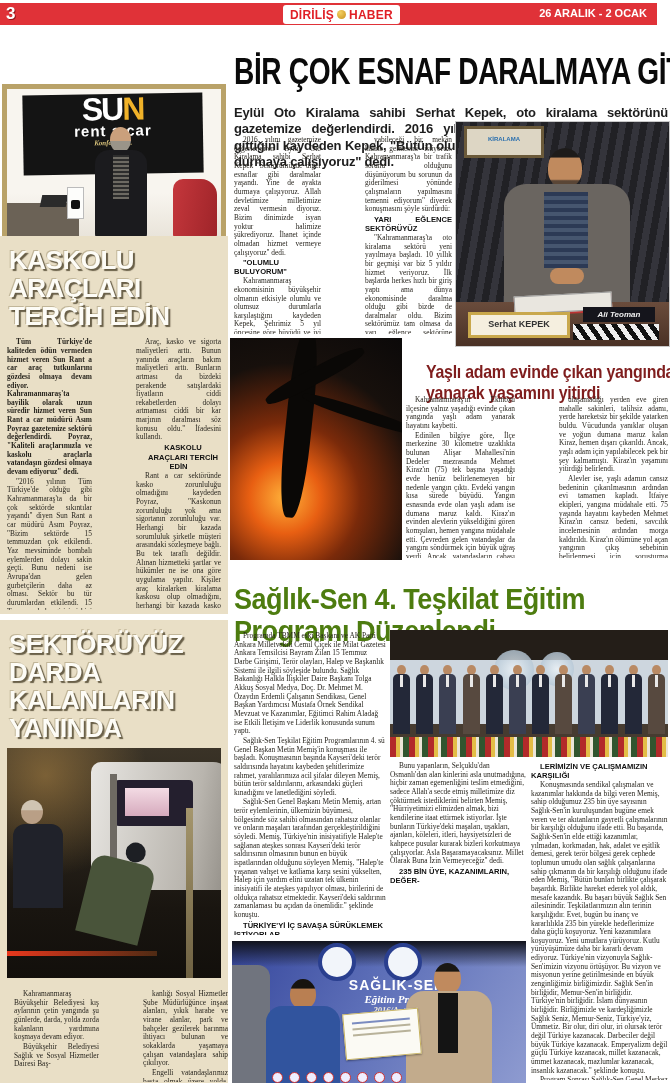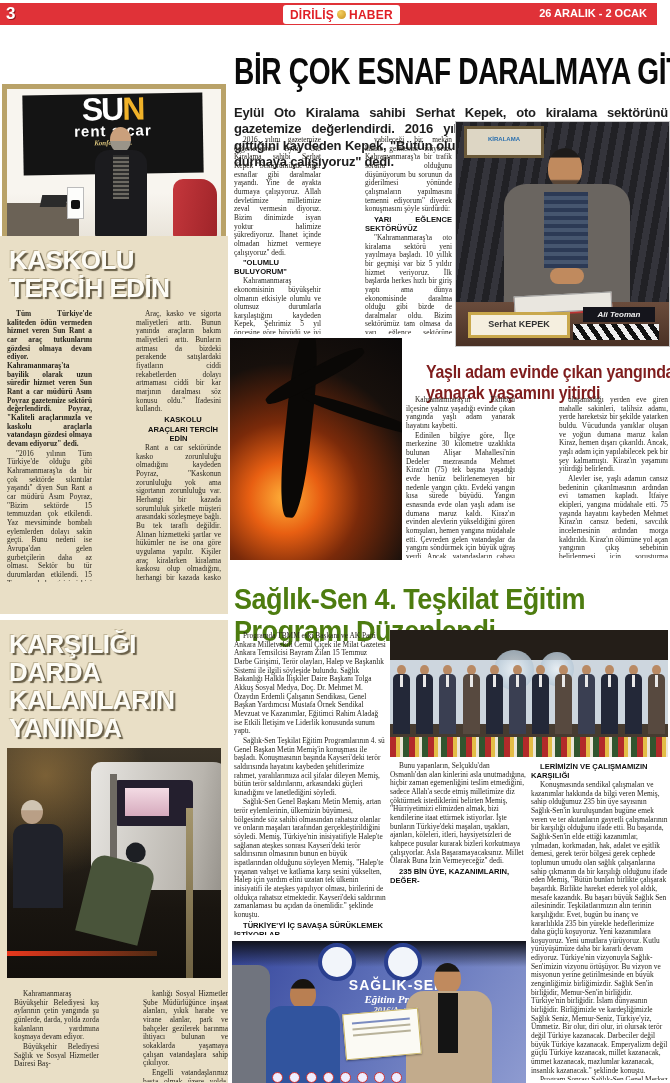--- a/index.html
+++ b/index.html
@@ -187,41 +187,42 @@
     <div class="sunman">
       <div class="head"></div>
         <div class="coat"></div>
         <div class="sweater"></div>
     </div>
   </div>
 
   <section class="tansec kaskolu">
     <div class="bighead">
       <div>KASKOLU</div>
+      <div>ARAÇLARI</div>
       <div>TERCİH EDİN</div>
     </div>
     <div class="cols bodytxt" style="height:272px;">
       <div class="col">
         <p class="boldp">Tüm Türkiye'de kaliteden ödün vermeden hizmet veren Sun Rant a car araç tutkunlarını gözdesi olmaya devam ediyor. Kahramanmaraş'ta bayilik olarak uzun süredir hizmet veren Sun Rant a car müdürü Asım Poyraz gazetemize sektörü değerlendirdi. Poyraz, "Kaliteli araçlarımızla ve kaskolu araçlarla vatandaşın gözdesi olmaya devam ediyoruz" dedi.</p>
         <p>"2016 yılının Tüm Türkiye'de olduğu gibi Kahramanmaraş'ta da bir çok sektörde sıkıntılar yaşandı" diyen Sun Rant a car müdürü Asım Poyraz, "Bizim sektörde 15 temmuzdan çok etkilendi. Yaz mevsiminde bombalı eylemlerden dolayı sakin geçti. Bunu nedeni ise Avrupa'dan gelen gurbetçilerin daha az olması. Sektör bu tür durumlardan etkilendi. 15 Temmuz darbe girişimi bizi de etkiledi. Özellikle havaalanına gidiş gelişler azaldı. Müşteriler daha çok uçak değil de kendi araçlarıyla yolculuk yapmaya başladı" dedi.</p>
         <p class="sub">DOLAR ÇOK EĞLENCE</p>
         <p>Doların yükselmesinden de şikayetçi olan Poyraz, "Doların yükselmesi bizi çok etkiledi.</p>
       </div>
       <div class="col">
         <p>Araç, kasko ve sigorta maliyetleri arttı. Bunun yanında araçların bakım maliyetleri arttı. Bunların artması da bizdeki perakende satışlardaki fiyatların ciddi rekabetlerden dolayı artmaması ciddi bir kar marjının daralması söz konusu oldu." İfadesini kullandı.</p>
         <p class="sub center">KASKOLU</p>
         <p class="sub center">ARAÇLARI TERCİH EDİN</p>
         <p>Rant a car sektöründe kasko zorunluluğu olmadığını kaydeden Poyraz, "Kaskonun zorunluluğu yok ama sigortanın zorunluluğu var. Herhangi bir kazada sorumluluk şirketle müşteri arasındaki sözleşmeye bağlı. Bu tek taraflı değildir. Alınan hizmetteki şartlar ve hükümler ne ise ona göre uygulama yapılır. Kişiler araç kiralarken kiralama kaskosu olup olmadığını, herhangi bir kazada kasko veya sigortanın neleri karşıladığını öğrenmesi lazım. Bunlar öğrenilmeden kiralanan araç yürüyen bir bomba gibidir" dedi. Kendi hizmet farkından da bahseden Poyraz, "Biz kuruluşumuzdan itibaren en alt kısımdan en üst kısma kadar her türlü marka hizmetini veriyoruz. Bizim araçlarımızın hepsi tamamen kiralama kaskolu ve araçlardır" şeklinde konuştu.</p>
       </div>
     </div>
   </section>
 
   <section class="tansec buyuk">
     <div class="bighead">
-      <div>KARŞILIĞI</div>
+      <div>SEKTÖRÜYÜZ</div>
       <div>DARDA</div>
       <div>KALANLARIN</div>
       <div>YANINDA</div>
     </div>
     <div class="nightphoto">
       <div class="pglow"></div>
       <div class="van"></div>
       <div class="vanwin">
           <i></i>
         </div>

